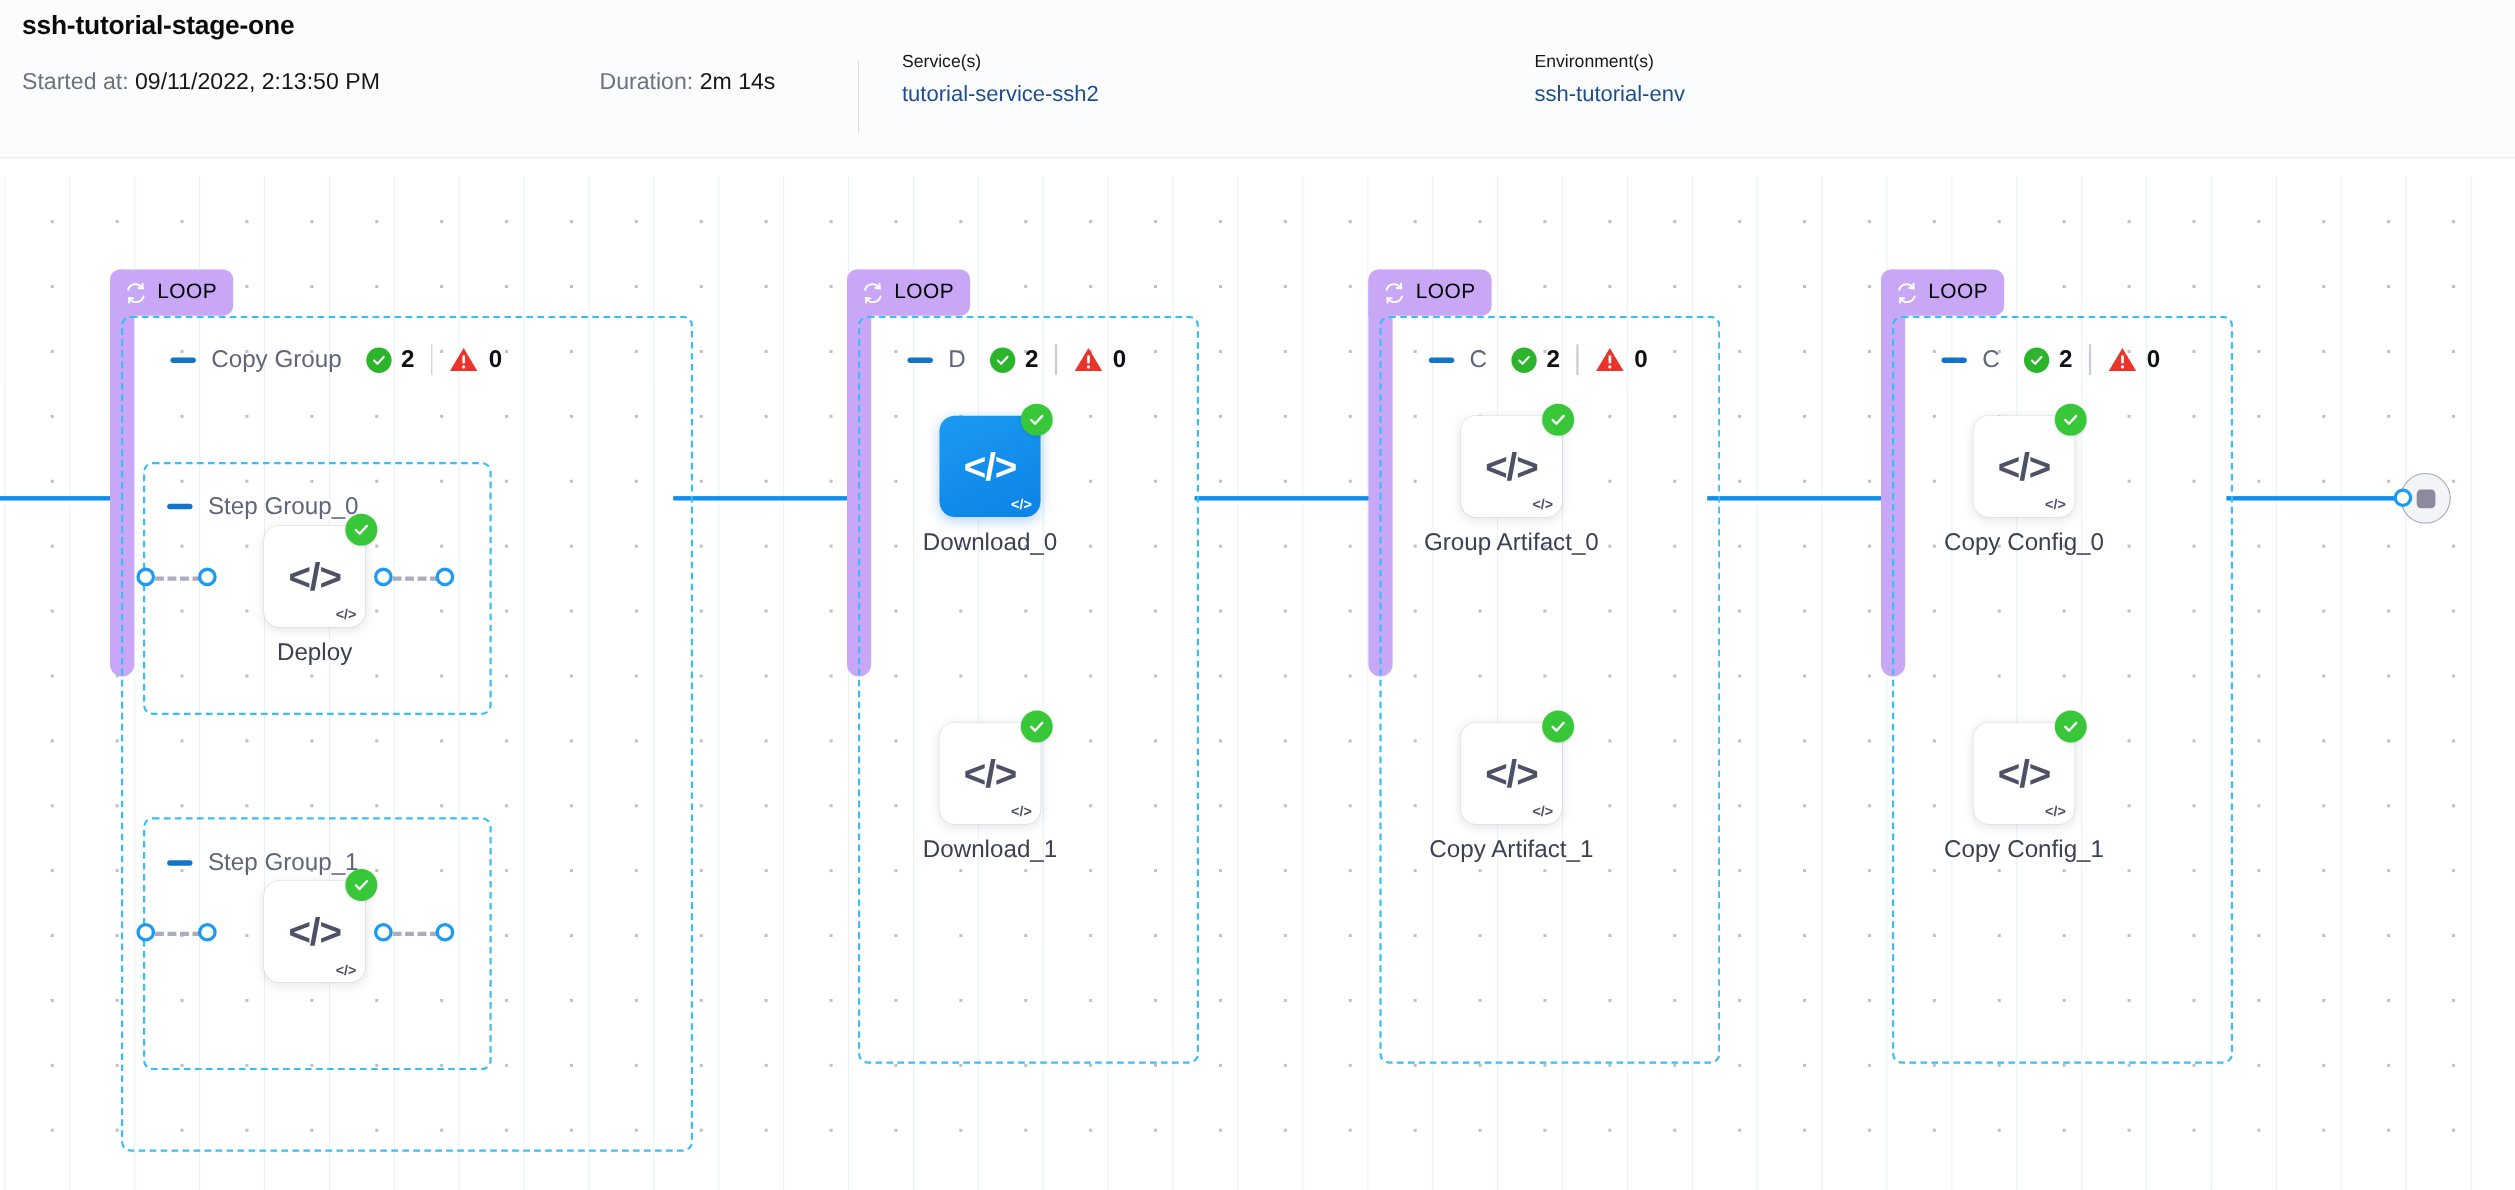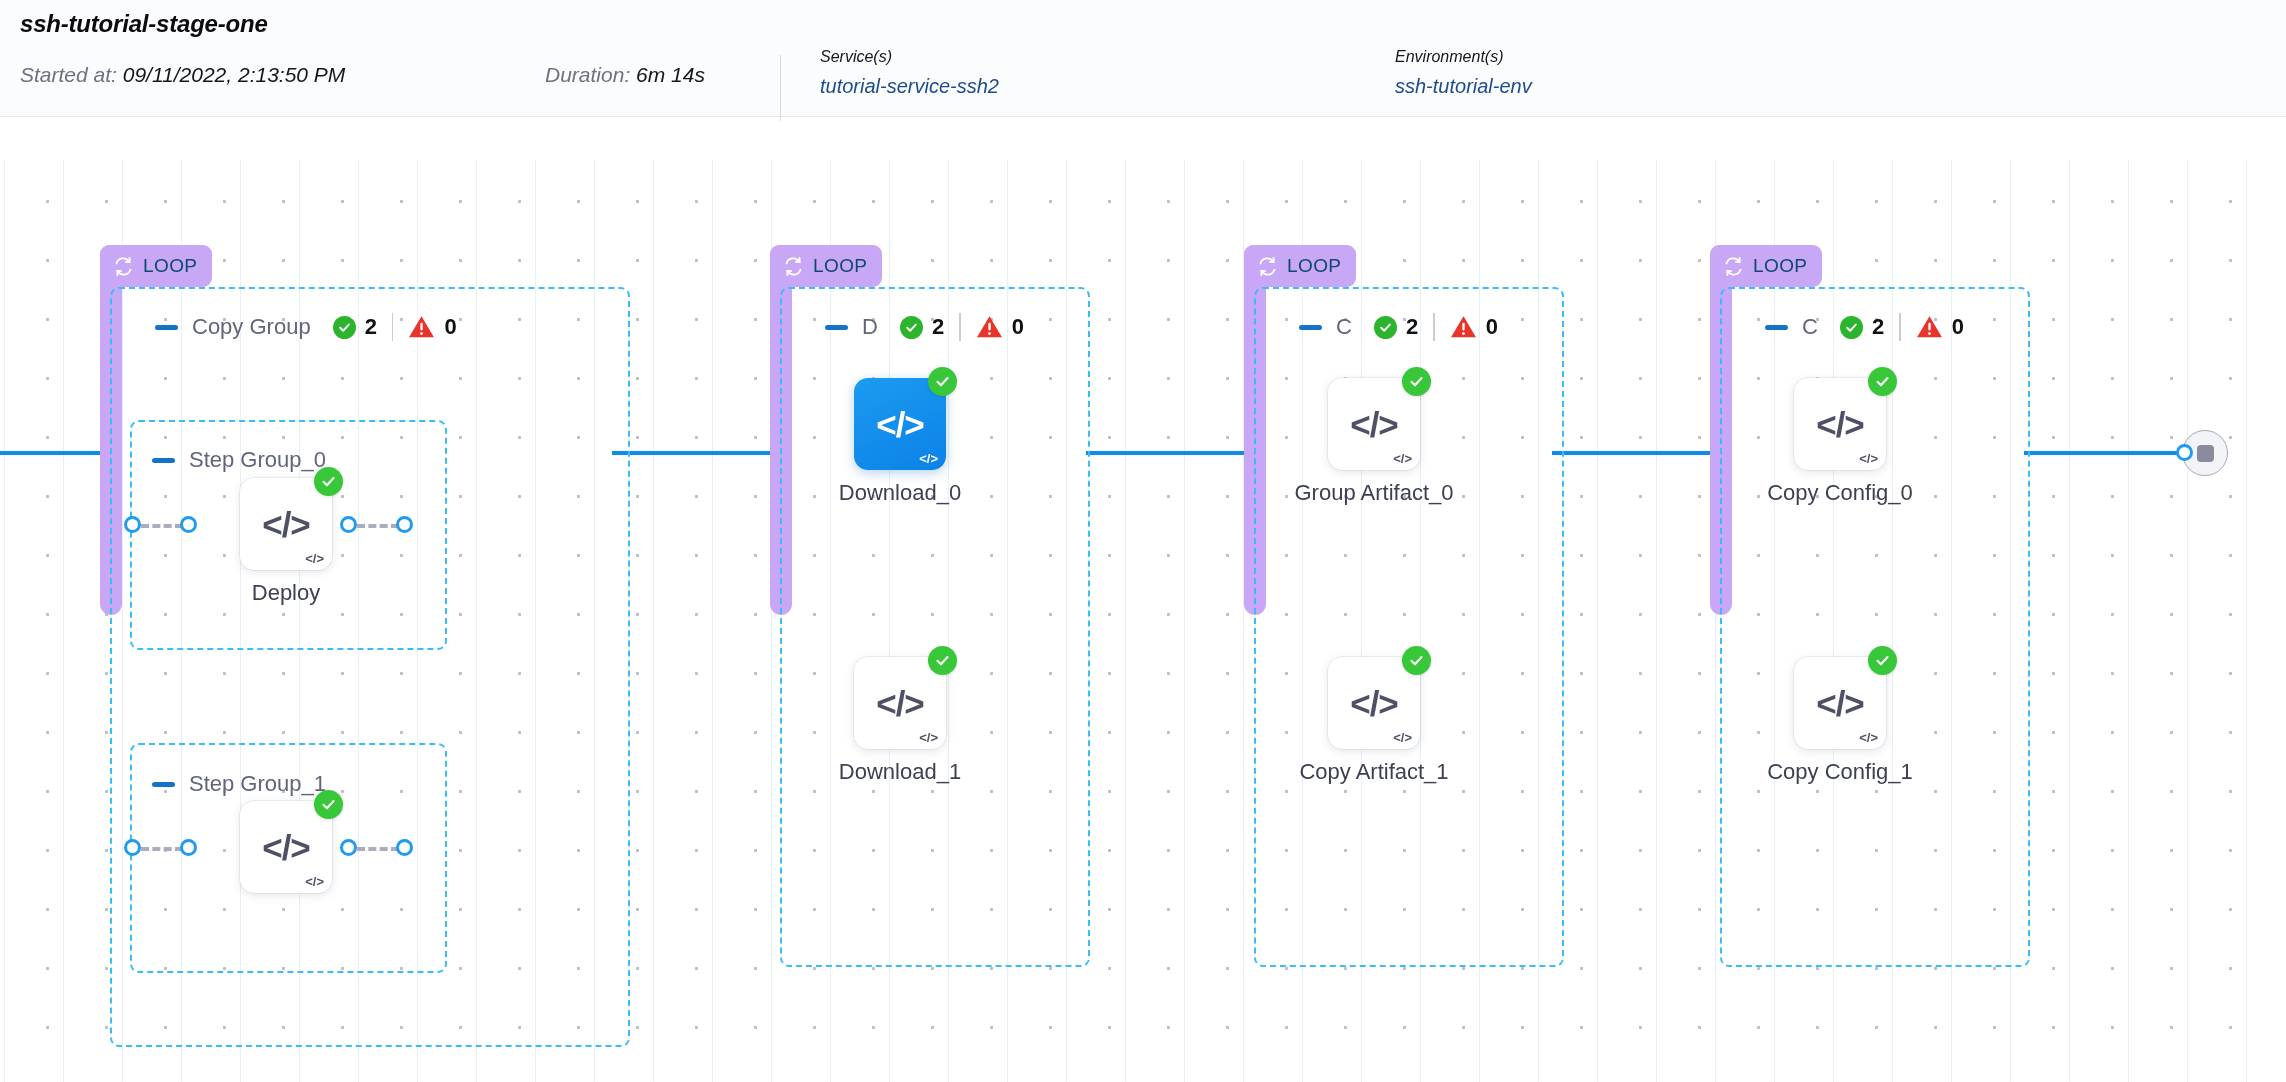--- a/index.html
+++ b/index.html
@@ -10,25 +10,24 @@
     overflow: hidden;
     font-family: "Liberation Sans", sans-serif;
     background: #ffffff;
   }
 
   
   .exec-header {
     position: absolute;
     left: 0; top: 0;
     width: 2286px;
-    height: 117px;
+    height: 144px;
     background: #fbfcfd;
     border-bottom: 1px solid #e4e7ec;
     box-sizing: border-box;
-    font-style: italic;
   }
   .exec-title {
     position: absolute;
     left: 20px;
     top: 10px;
     font-size: 24px;
     font-weight: bold;
     color: #0b0b0d;
     letter-spacing: -0.2px;
   }
@@ -122,21 +121,21 @@
     background: #c9a7f7;
   }
   .loop-badge {
     position: absolute;
     left: 0;
     top: 0;
     height: 42px;
     padding: 0 15px 0 13px;
     border-radius: 9px 9px 9px 0;
     background: #c9a7f7;
-    color: #0c4a6e;
+    color: #000000;
     display: flex;
     align-items: center;
     gap: 9px;
     font-size: 19px;
     letter-spacing: 0.4px;
     box-sizing: border-box;
   }
   .loop-badge svg { display: block; }
 
   .group-box {
@@ -313,21 +312,21 @@
   <div class="exec-title">ssh-tutorial-stage-one</div>
 
   <div class="meta-row">
     <div class="meta-started">
       <span class="meta-label-gray">Started at:</span>
       <span class="meta-value-dark">09/11/2022, 2:13:50 PM</span>
     </div>
 
     <div class="meta-duration">
       <span class="meta-label-gray">Duration:</span>
-      <span class="meta-value-dark">6m 14s</span>
+      <span class="meta-value-dark">2m 14s</span>
     </div>
 
     <div class="meta-divider"></div>
 
     <div class="meta-block svc">
       <div class="meta-block-title">Service(s)</div>
       <div class="meta-block-link">tutorial-service-ssh2</div>
     </div>
 
     <div class="meta-block env">

